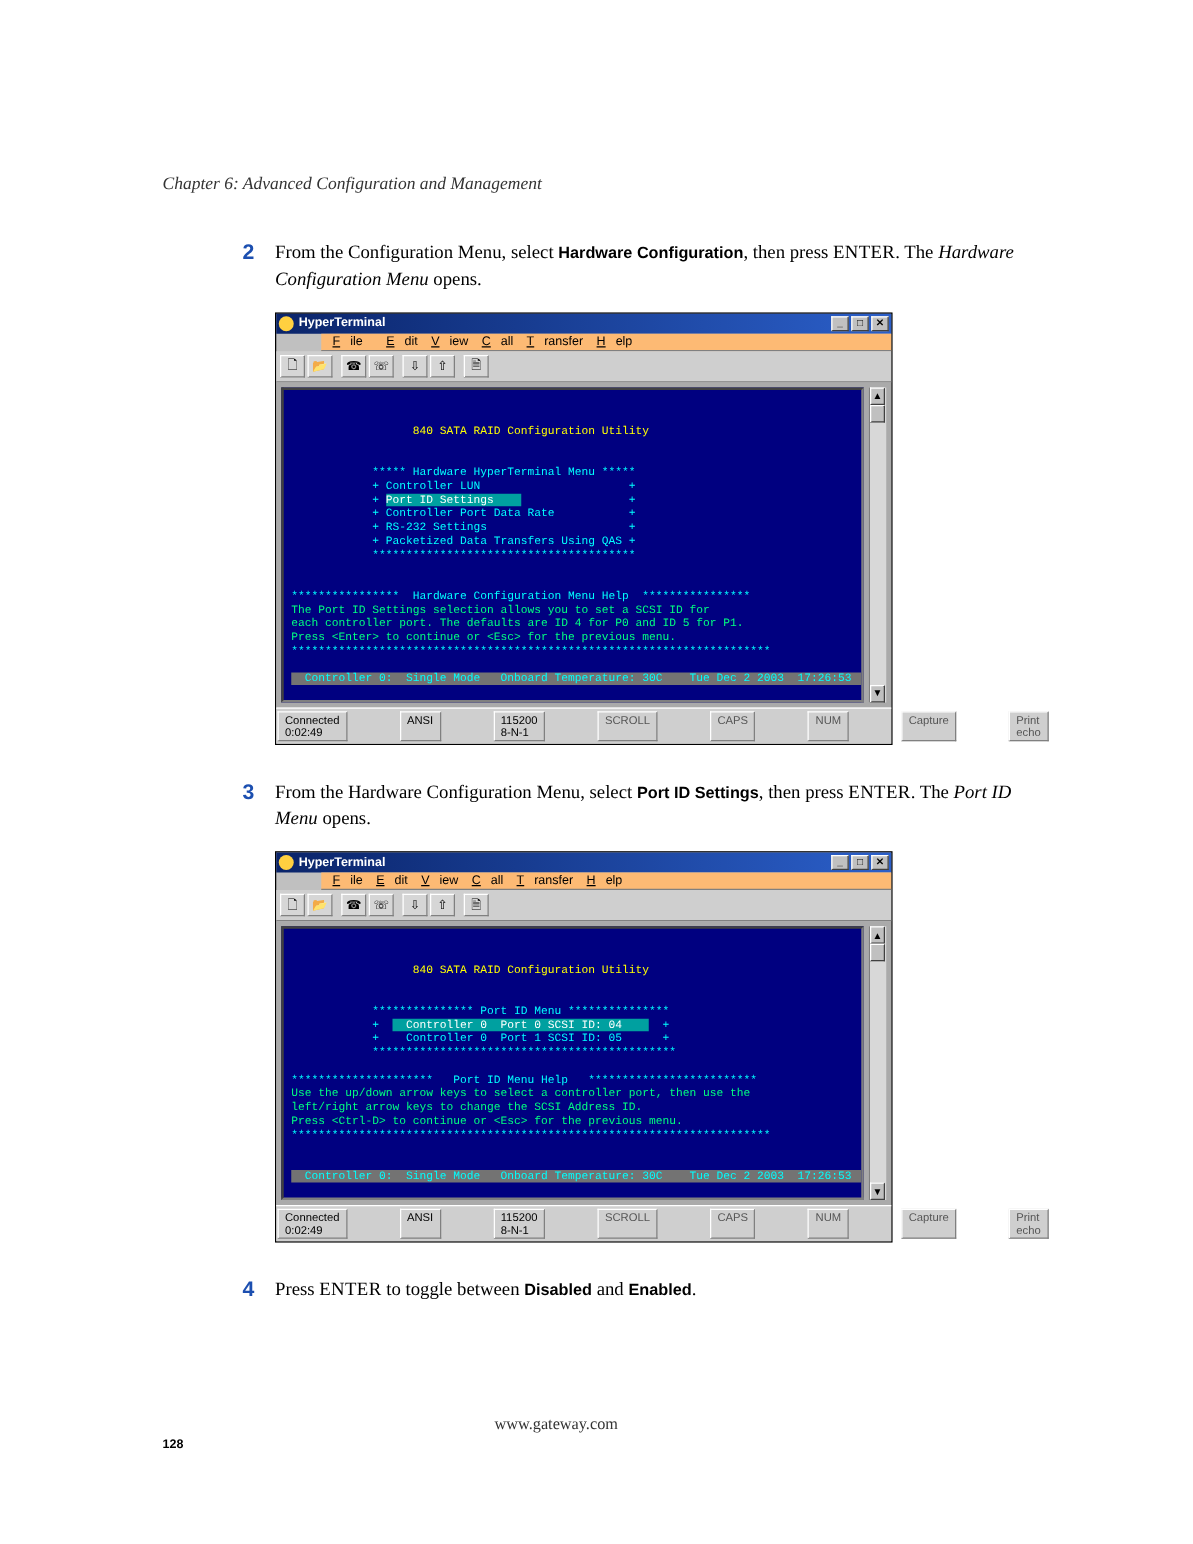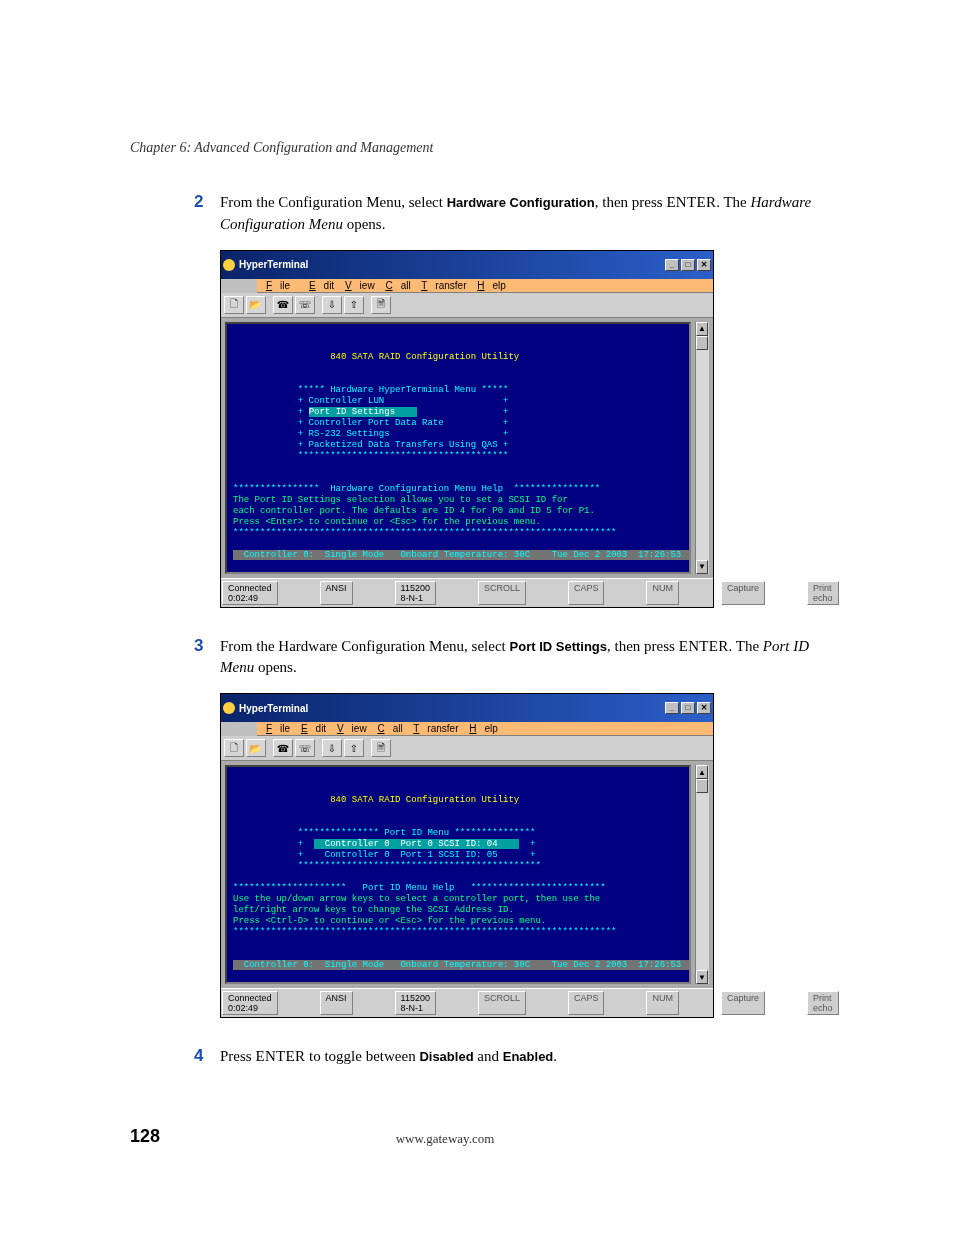--- a/index.html
+++ b/index.html
@@ -58,21 +58,21 @@
     border: 1px solid #000;
     background: #c0c0c0;
     font-family: Tahoma, Arial, sans-serif;
     font-size: 10px;
   }
   .ht-titlebar {
     background: linear-gradient(90deg, #0a246a 0%, #2b5fc9 100%);
     color: #fff;
     display: flex;
     align-items: center;
-    height: 28px;
+    height: 16px;
     padding: 0 2px;
   }
   .ht-titlebar .sys-icon {
     width: 12px; height: 12px;
     background: #ffd040;
     border-radius: 50%;
     margin-right: 4px;
     display: inline-block;
   }
   .ht-titlebar .title-text { font-weight: bold; font-size: 10px; }
@@ -193,25 +193,25 @@
   .footer {
     position: absolute;
     bottom: 88px;
     left: 0; width: 890px;
     text-align: center;
     font-size: 13px;
     color: #333;
   }
   .page-num {
     position: absolute;
-    bottom: 88px;
+    bottom: 74px;
     left: 130px;
     font-family: Arial, Helvetica, sans-serif;
     font-weight: bold;
-    font-size: 18px;
+    font-size: 10px;
     color: #000;
   }
 </style>
 </head>
 <body>
 
 <div class="page">
   <div class="chapter-title">Chapter 6: Advanced Configuration and Management</div>
 
   <div class="content-col">

